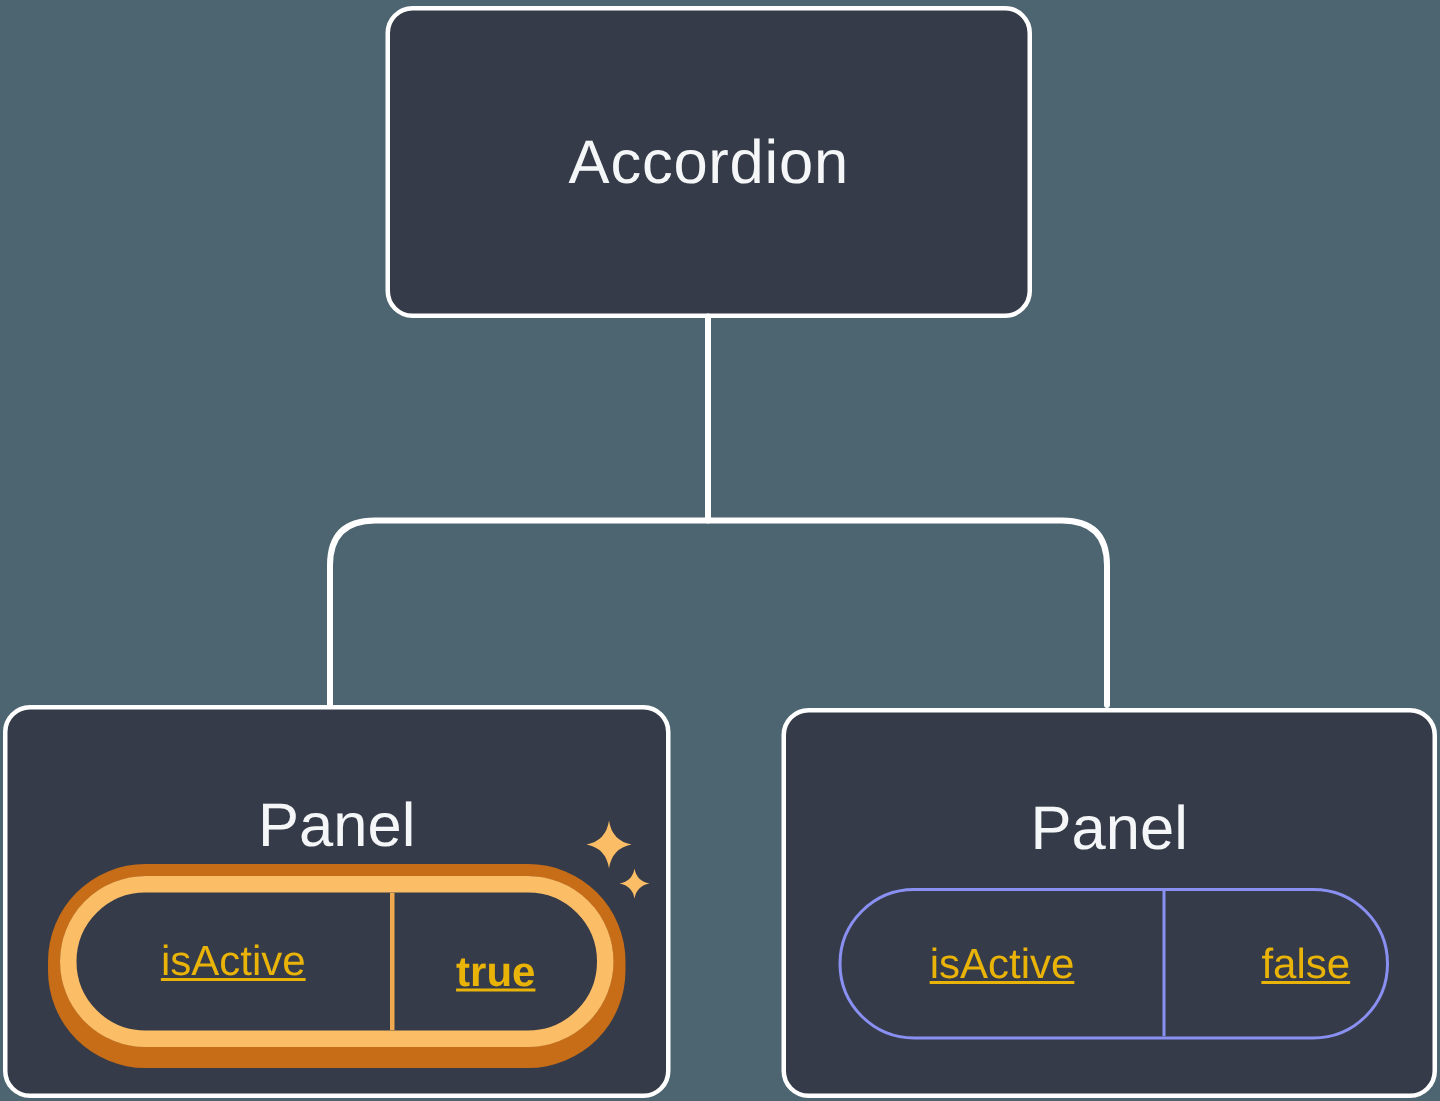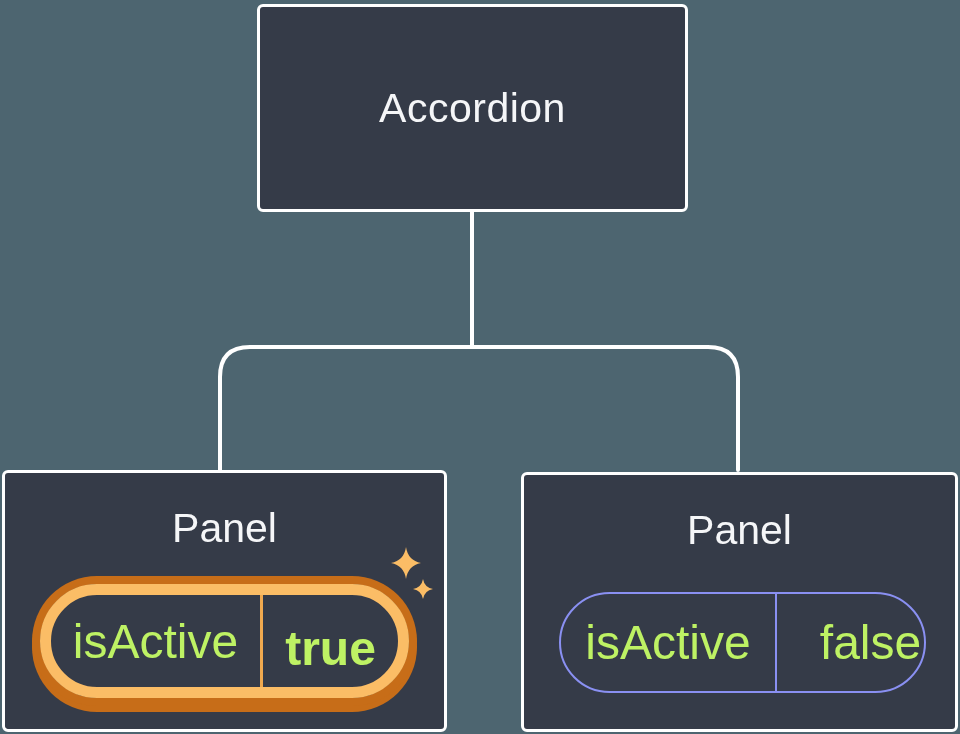--- a/index.html
+++ b/index.html
@@ -9,55 +9,56 @@
     height: 734px;
     background: #4D6570;
     overflow: hidden;
     font-family: "Liberation Sans", sans-serif;
   }
   .node {
     position: absolute;
     box-sizing: border-box;
     background: #353B48;
     border: 3px solid #FFFFFF;
-    border-radius: 6px;
+    border-radius: 18px;
   }
   .node-root {
     left: 257px; top: 4px; width: 431px; height: 208px;
     display: flex; align-items: center; justify-content: center;
   }
   .node-label {
     font-size: 41px;
     font-weight: 500;
     color: #F5F6F8;
     letter-spacing: 0.5px;
   }
   .connectors { position: absolute; left: 0; top: 0; pointer-events: none; }
   .panel-left  { left: 2px;   top: 470px; width: 445px; height: 262px; }
   .panel-right { left: 521px; top: 472px; width: 437px; height: 260px; }
   .panel-title {
     position: absolute;
-    top: 32px; left: 0; width: 100%;
+    top: 54px; left: 0; width: 100%;
     text-align: center;
     font-size: 41px; font-weight: 500;
     color: #F5F6F8;
     line-height: 46px;
   }
   .pill {
     position: absolute;
     box-sizing: border-box;
     display: flex;
     align-items: stretch;
     overflow: hidden;
   }
   .cell {
     display: flex; align-items: center; justify-content: center;
-    font-size: 48px;
-    color: #bef264;
+    font-size: 28px;
+    color: #eab308;
     white-space: nowrap;
+    text-decoration: underline;
   }
   .pill-highlighted {
     left: 35px; top: 111px;
     width: 369px; height: 114px;
     border: 11px solid #FBBD66;
     border-radius: 62px;
     box-shadow: 0 0 0 8px #C76D18, 0 6px 0 8px #C76D18;
   }
   .pill-highlighted .divider { width: 3px; background: #F0A94F; }
   .pill-highlighted .cell-key { width: 209px; }

